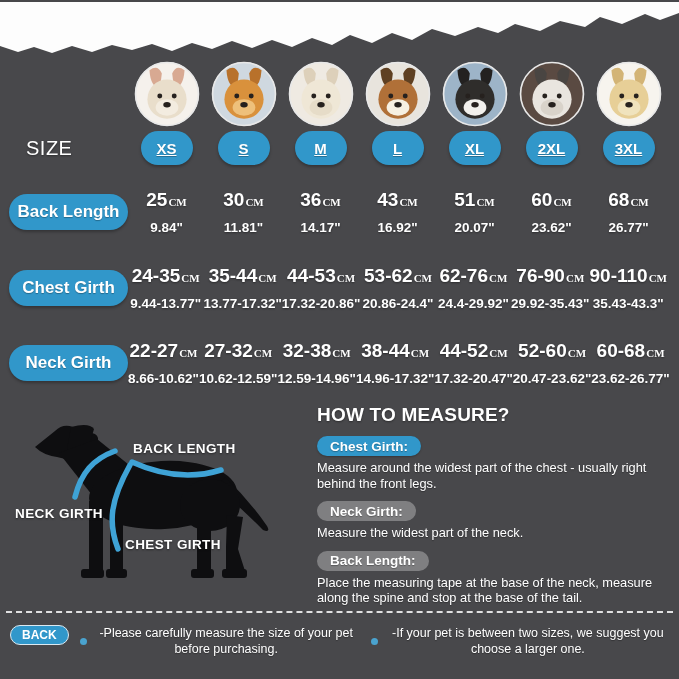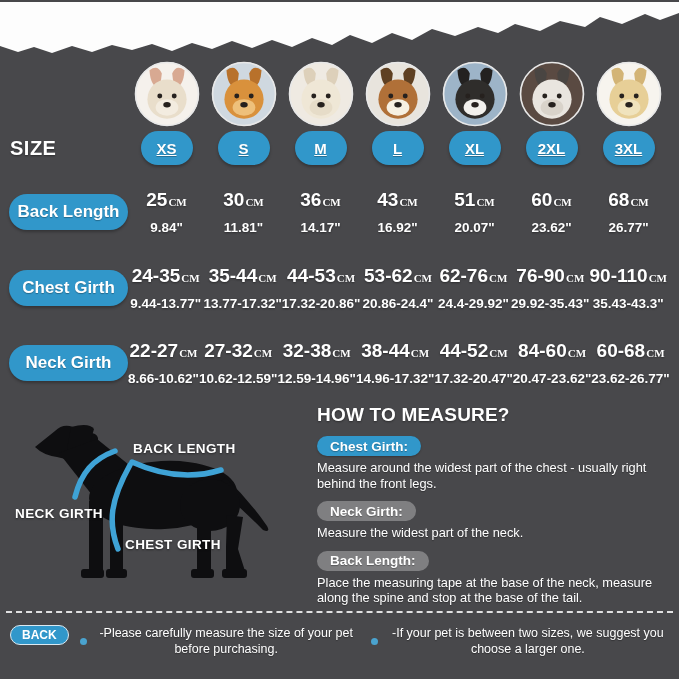--- a/index.html
+++ b/index.html
@@ -18,21 +18,21 @@
   .cell { flex:1 1 0; display:flex; flex-direction:column; align-items:center; justify-content:center; text-align:center; }
   .row-dogs  { top:58px;  height:72px; }
   .row-sizes { top:129px; height:38px; }
   .row-m1 { top:184px; height:56px; }
   .row-m2 { top:260px; height:56px; }
   .row-m3 { top:335px; height:56px; }
 
   .dog-photo { width:66px; height:66px; display:block; }
 
   .size-title {
-    font-size:20px; font-weight:bold; letter-spacing:.5px; padding-left:10px;
+    font-size:20px; font-weight:normal; letter-spacing:.5px; padding-left:26px;
     text-shadow:0 1px 2px rgba(0,0,0,.4);
   }
   .badge {
     display:inline-flex; align-items:center; justify-content:center;
     min-width:34px; height:34px; padding:0 9px; border-radius:999px;
     background:#3197ca; color:#fff; font-size:15px; font-weight:bold;
     box-shadow:0 2px 3px rgba(0,0,0,.28); text-shadow:0 1px 1px rgba(0,0,0,.25);text-decoration:underline;
   }
   .rowpill {
     display:inline-block; width:122px; margin-left:9px; padding:8px 2px;
@@ -301,21 +301,21 @@
       </div>
     <div class="cell">
         <div class="cm"><span>38-44</span><span class="unit">CM</span></div>
         <div class="inch">14.96-17.32"</div>
       </div>
     <div class="cell">
         <div class="cm"><span>44-52</span><span class="unit">CM</span></div>
         <div class="inch">17.32-20.47"</div>
       </div>
     <div class="cell">
-        <div class="cm"><span>84-60</span><span class="unit">CM</span></div>
+        <div class="cm"><span>52-60</span><span class="unit">CM</span></div>
         <div class="inch">20.47-23.62"</div>
       </div>
     <div class="cell">
         <div class="cm"><span>60-68</span><span class="unit">CM</span></div>
         <div class="inch">23.62-26.77"</div>
       </div>
   </div>
 
   <div class="diagram">
     <svg width="300" height="205" viewBox="0 0 300 205">

